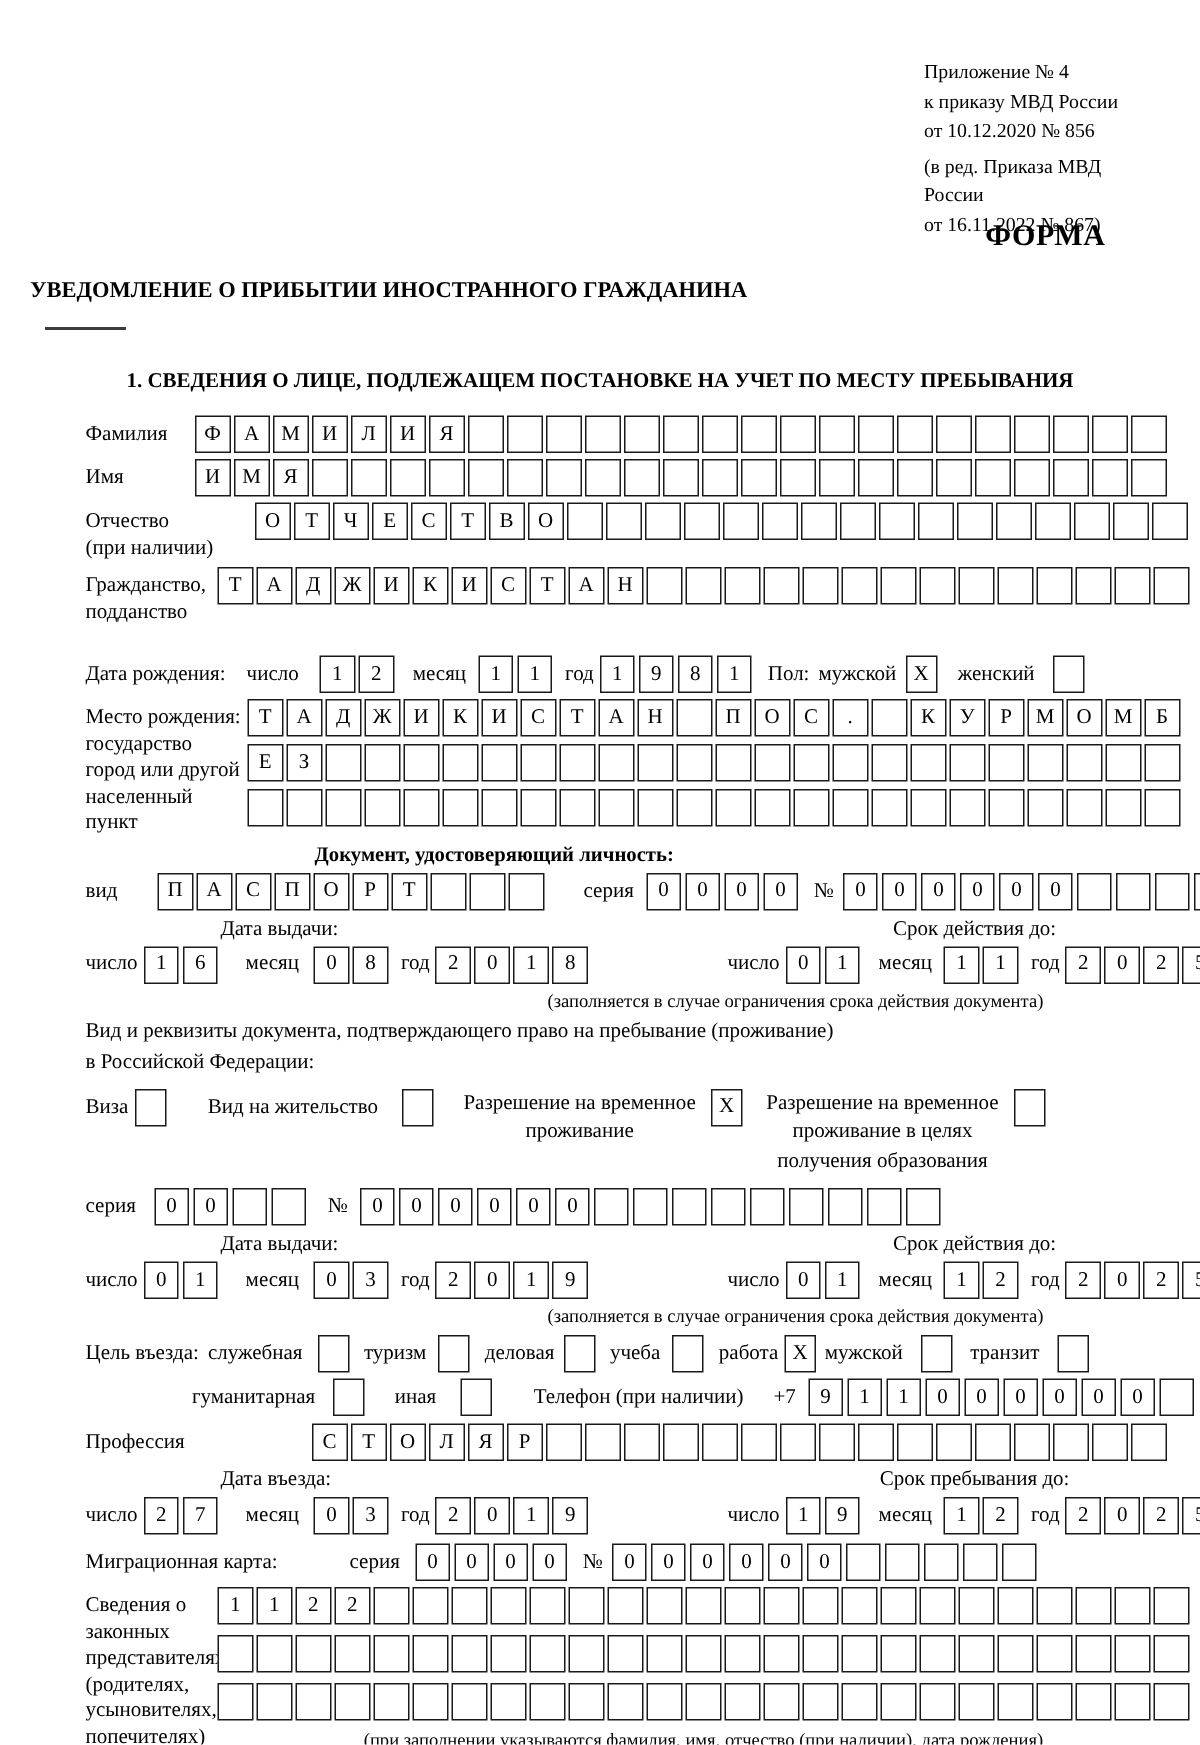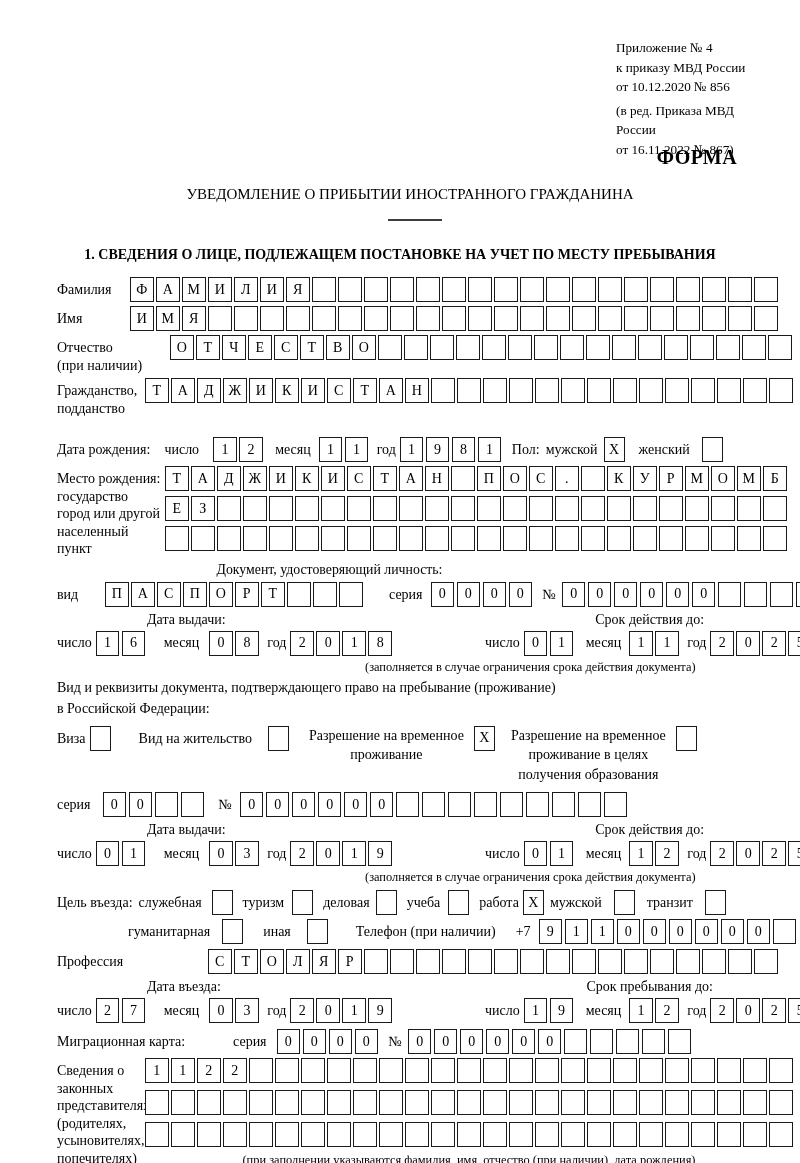--- a/index.html
+++ b/index.html
@@ -4,22 +4,22 @@
 <style>
   * { box-sizing: border-box; }
   html,body { margin:0; padding:0; }
   body { width:800px; height:1163px; background:#ffffff; color:#000;
          font-family:"Liberation Serif", serif; overflow:hidden; }
   #page { position:relative; width:772px; height:1163px; background:#fff; }
 
   .hdr { position:absolute; left:616px; top:38px; font-size:13.2px; line-height:19.5px; }
   .hdr .gap { margin-top:4px; }
   .forma { position:absolute; top:146px; right:35px; font-weight:700; font-size:20px; letter-spacing:.4px; }
-  .title { position:absolute; top:183px; left:20px; width:780px; text-align:center;
-           font-weight:400; font-size:15px; line-height:22px; }
+  .title { position:absolute; top:183px; left:20px; width:780px; 
+           font-weight:700; font-size:15px; line-height:22px; }
   .blank { display:inline-block; width:54px; height:13px; border-bottom:2.2px solid #3c3c3c; margin-left:10px; }
   .sect  { position:absolute; top:247px; left:0; width:800px; text-align:center; font-weight:700; font-size:14px; }
 
   .body { position:absolute; top:277px; left:57px; width:740px; font-size:14px; }
 
   .r { display:flex; align-items:flex-start; margin-bottom:4px; }
   .lb { font-size:14px; line-height:17.5px; padding-top:4px; flex:none; }
   .w-surname { width:73px; }
   .w-patr { width:113px; }
   .w-cit { width:88px; }
@@ -27,21 +27,21 @@
   .w-vid { width:48px; }
   .w-prof { width:151px; }
   .w-rep { width:88px; }
 
   .cells { display:flex; flex:none; }
   .cell { width:23.5px; height:25px; border:1.6px solid #1a1a1a; margin-right:2.5px;
           display:flex; align-items:center; justify-content:center; font-size:14px; flex:none; background:#fff; }
   .cbx  { width:21px; height:25px; border:1.6px solid #1a1a1a;
           display:flex; align-items:center; justify-content:center; font-size:14px; flex:none; background:#fff; }
 
-  .center-h { width:545px; text-align:center; font-weight:400; font-size:13.8px; margin:1px 0 4px; }
+  .center-h { width:545px; text-align:center; font-weight:700; font-size:13.8px; margin:1px 0 4px; }
 
   .dp { display:flex; margin-top:2px; }
   .dp-l { width:352px; flex:none; }
   .dp-r { padding-left:76px; }
   .dp-title { font-size:14px; line-height:17px; margin-bottom:3px; text-align:center; }
   .dp-l .dp-title { text-indent:66px; text-align:left; padding-left:90px; text-indent:0; }
   .drow { display:flex; align-items:center; }
   .dlb { font-size:14px; flex:none; }
   .note { font-size:12.4px; line-height:16px; }
   .noteshift { margin-left:-120px; white-space:nowrap; margin-top:3px; }

